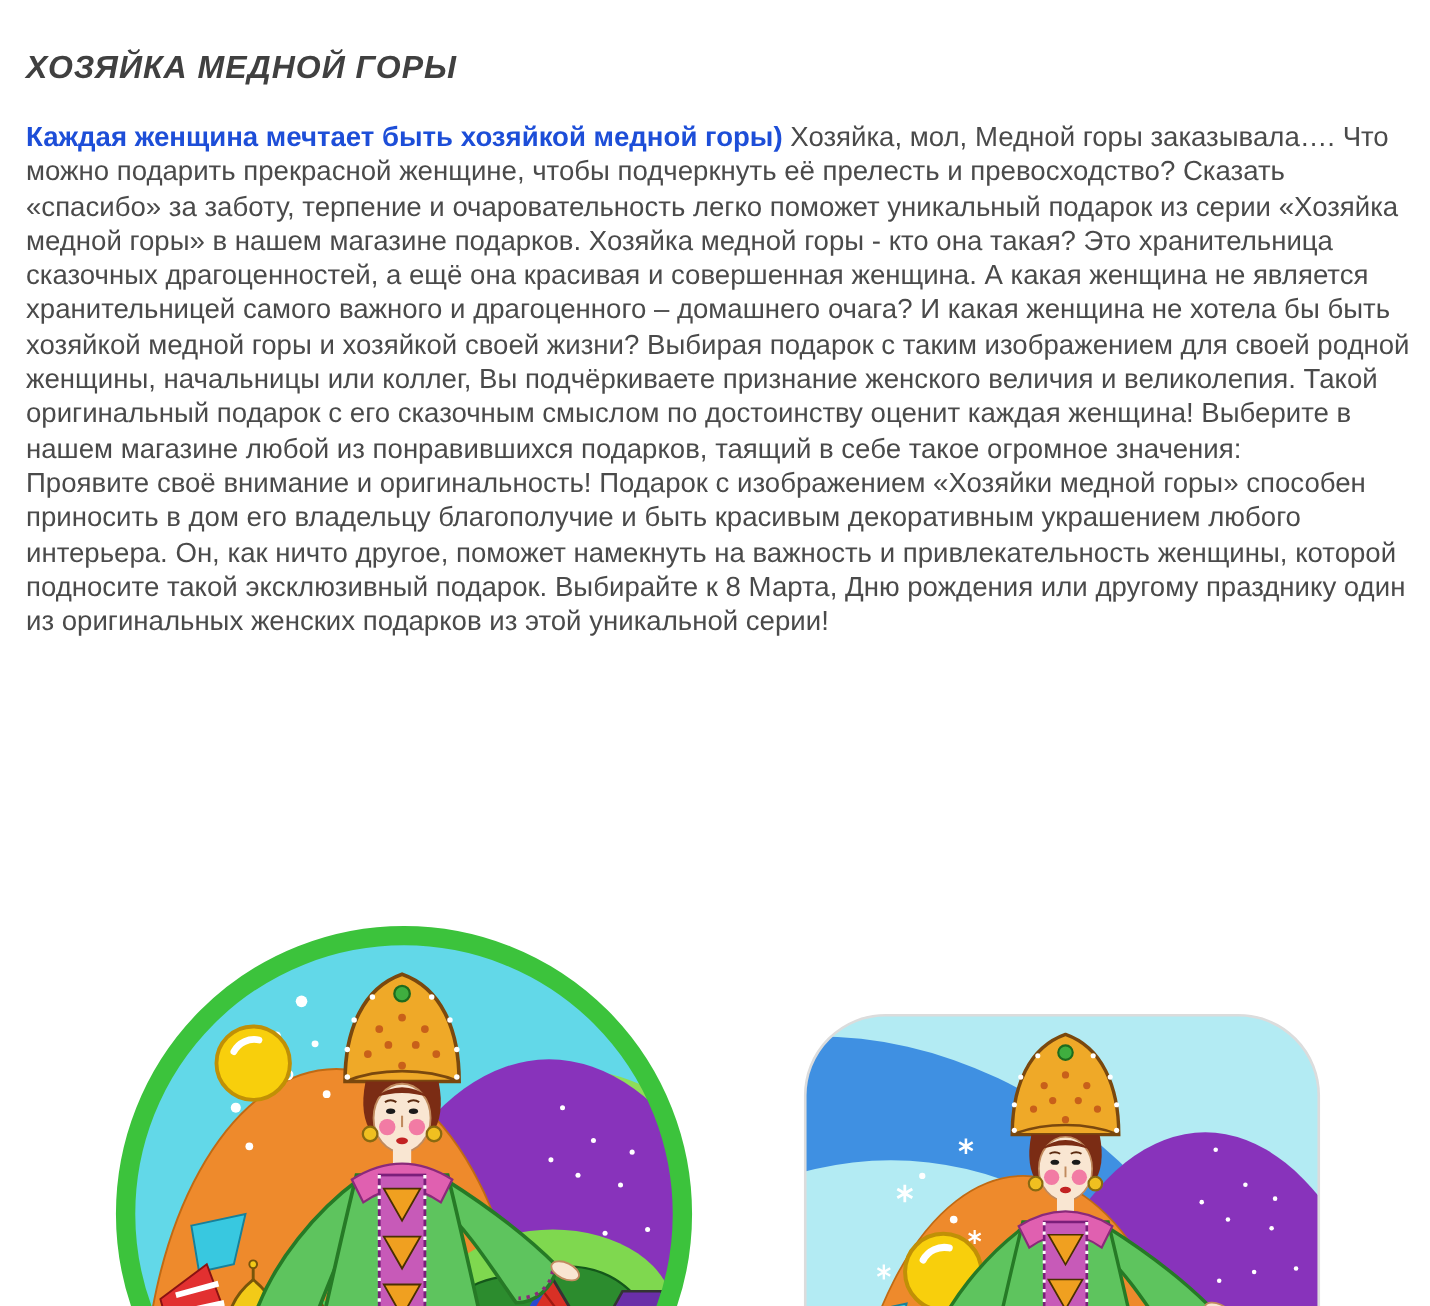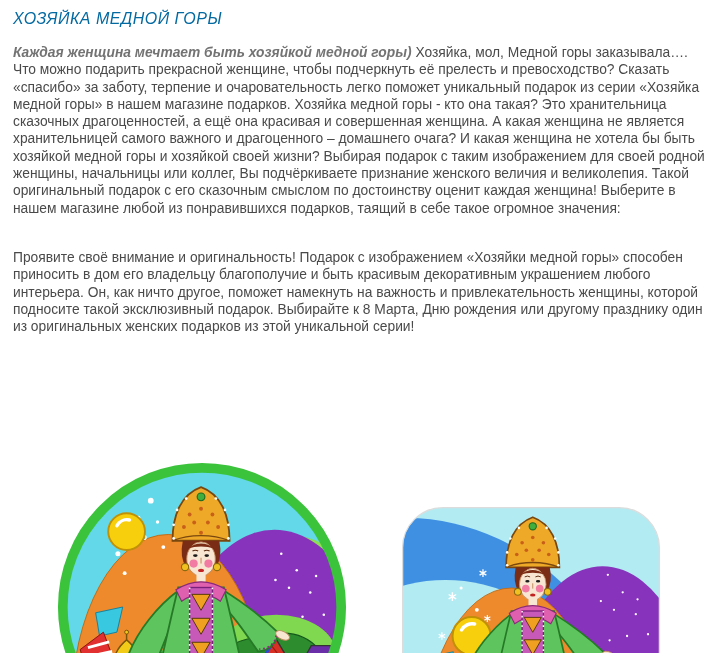--- a/index.html
+++ b/index.html
@@ -4,32 +4,32 @@
 <style>
   html,body{margin:0;padding:0;}
   body{
     width:715px;height:653px;overflow:hidden;position:relative;
     background:#ffffff;
     font-family:"Liberation Sans", sans-serif;
     color:#4a4a4a;
   }
   .content{position:absolute;left:13px;top:6px;width:696px;}
   .page-title{
-    margin:4px 0 0;
-    font-style:italic;font-weight:normal;
+    margin:20px 0 0;
+    font-style:italic;font-weight:bold;
     font-size:16px;letter-spacing:.5px;
-    color:#0369a1;
+    color:#404040;
   }
   p{margin:0;font-size:13.8px;line-height:17.3px;}
   .lead{margin-top:16px;}
-  .lead b{color:#737373;font-style:italic;}
+  .lead b{color:#1d4ed8;}
   .gift-list{margin:18px 0 0 28px;}
   .gift-item{font-size:13.8px;line-height:17.3px;}
   .gift-item + .gift-item{margin-top:15px;}
-  .closing{margin-top:32px;}
+  .closing{margin-top:0;}
   .plate-wrap{position:absolute;left:57px;top:462px;width:290px;height:290px;}
   .coaster-wrap{position:absolute;left:400px;top:505px;width:262px;height:262px;}
   svg{display:block;}
   .defs-svg{position:absolute;width:0;height:0;}
 </style>
 </head>
 <body>
 
 <svg class="defs-svg" xmlns="http://www.w3.org/2000/svg" aria-hidden="true">
   <defs>

